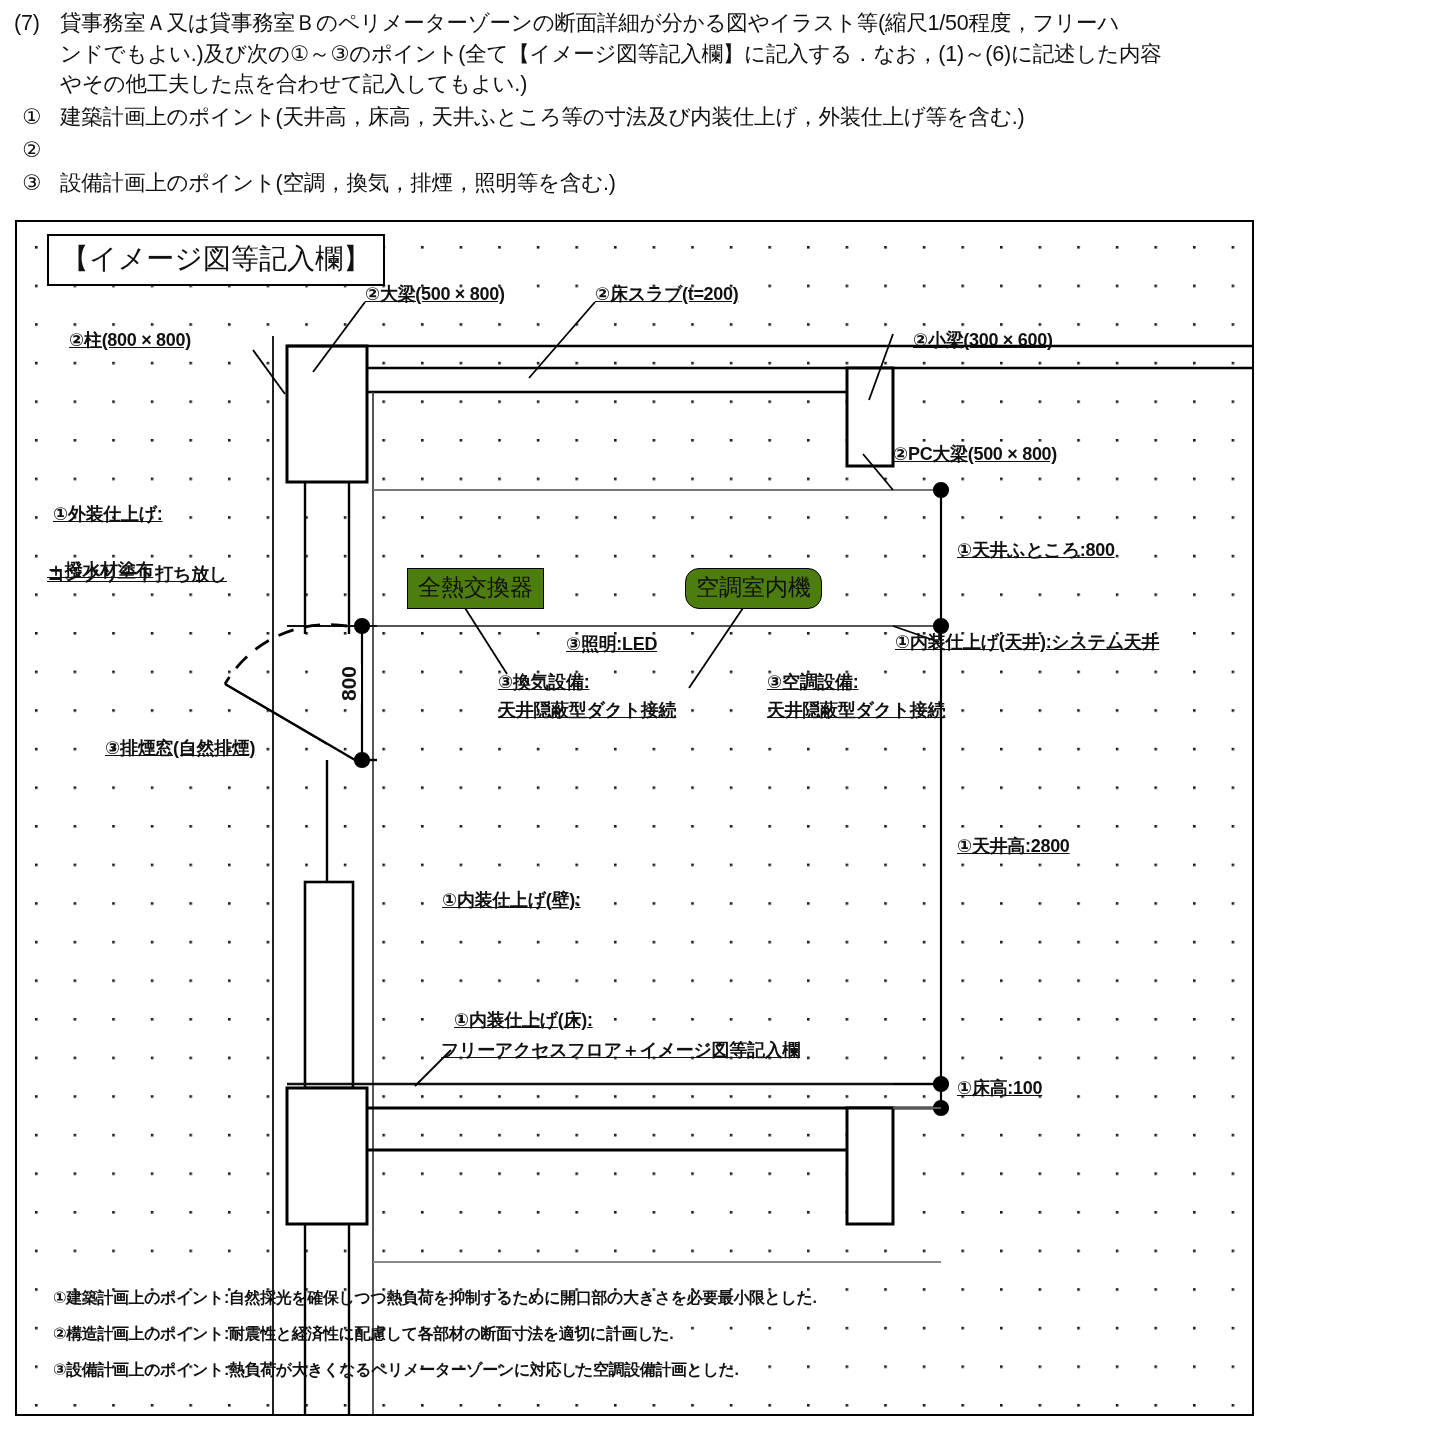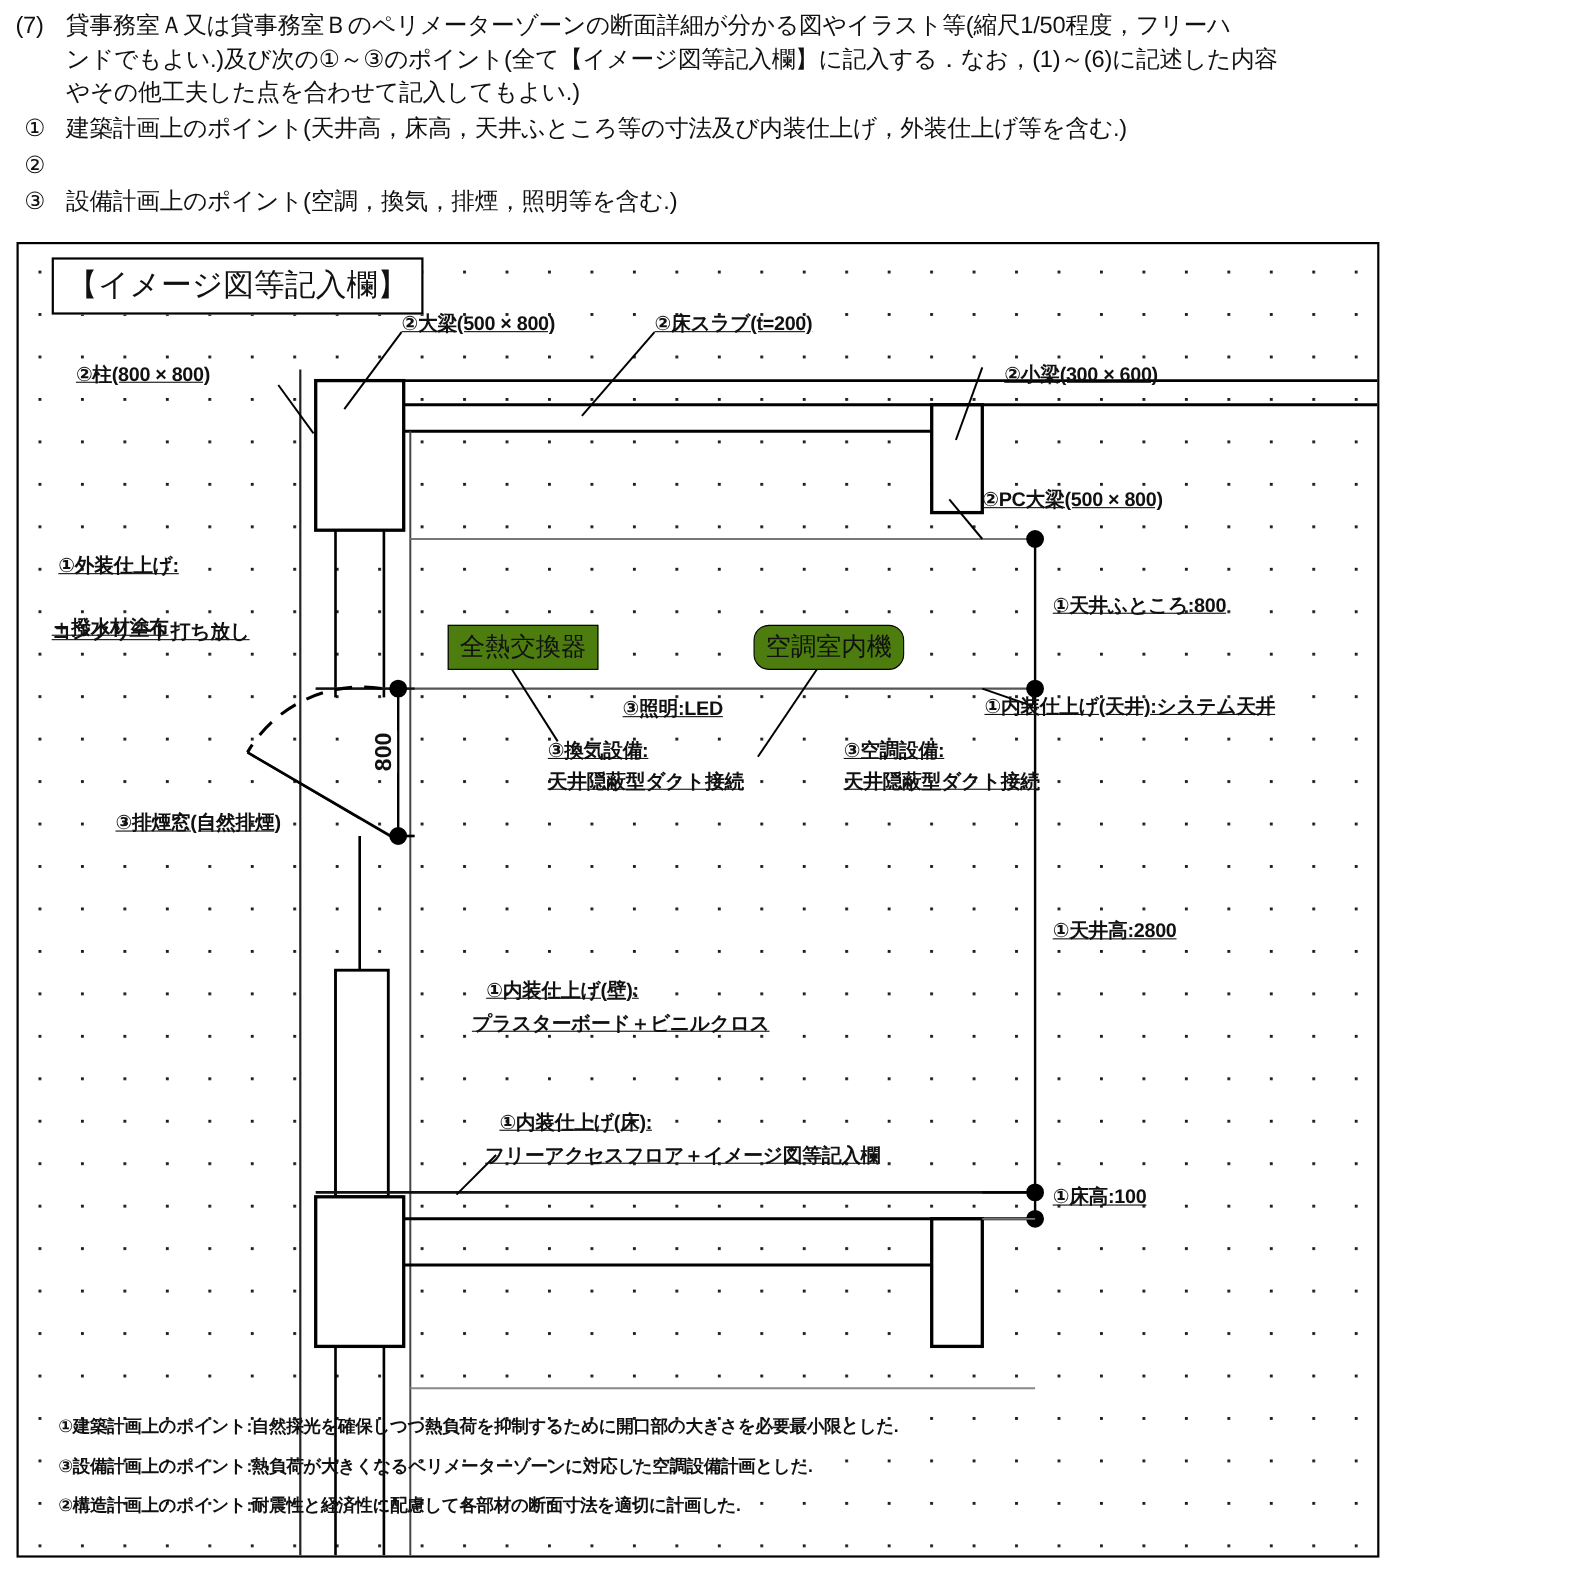--- a/index.html
+++ b/index.html
@@ -341,26 +341,25 @@
 
     <div class="lbl" style="left:940px; top:614px;">①天井高:2800</div>
 
     <div class="lbl" style="left:940px; top:856px;">①床高:100</div>
 
     <div class="lbl" style="left:88px; top:516px;">③排煙窓(自然排煙)</div>
 
     <div class="dimtext" style="left:320px; top:442px;">800</div>
 
     <div class="lbl" style="left:425px; top:668px;">①内装仕上げ(壁):</div>
-    <div class="lbl" style="left:412px; top:698px;">プラスターボード＋ビニルクロス</div>
 
     <div class="lbl" style="left:437px; top:788px;">①内装仕上げ(床):</div>
     <div class="lbl" style="left:424px; top:818px;">フリーアクセスフロア＋イメージ図等記入欄</div>
 
     <div class="points">
       <div class="point-line">①建築計画上のポイント:自然採光を確保しつつ熱負荷を抑制するために開口部の大きさを必要最小限とした.</div>
+      <div class="point-line">②構造計画上のポイント:耐震性と経済性に配慮して各部材の断面寸法を適切に計画した.</div>
       <div class="point-line">③設備計画上のポイント:熱負荷が大きくなるペリメーターゾーンに対応した空調設備計画とした.</div>
-      <div class="point-line">②構造計画上のポイント:耐震性と経済性に配慮して各部材の断面寸法を適切に計画した.</div>
     </div>
 
   </div>
 
 </div>
 
 </body></html>

